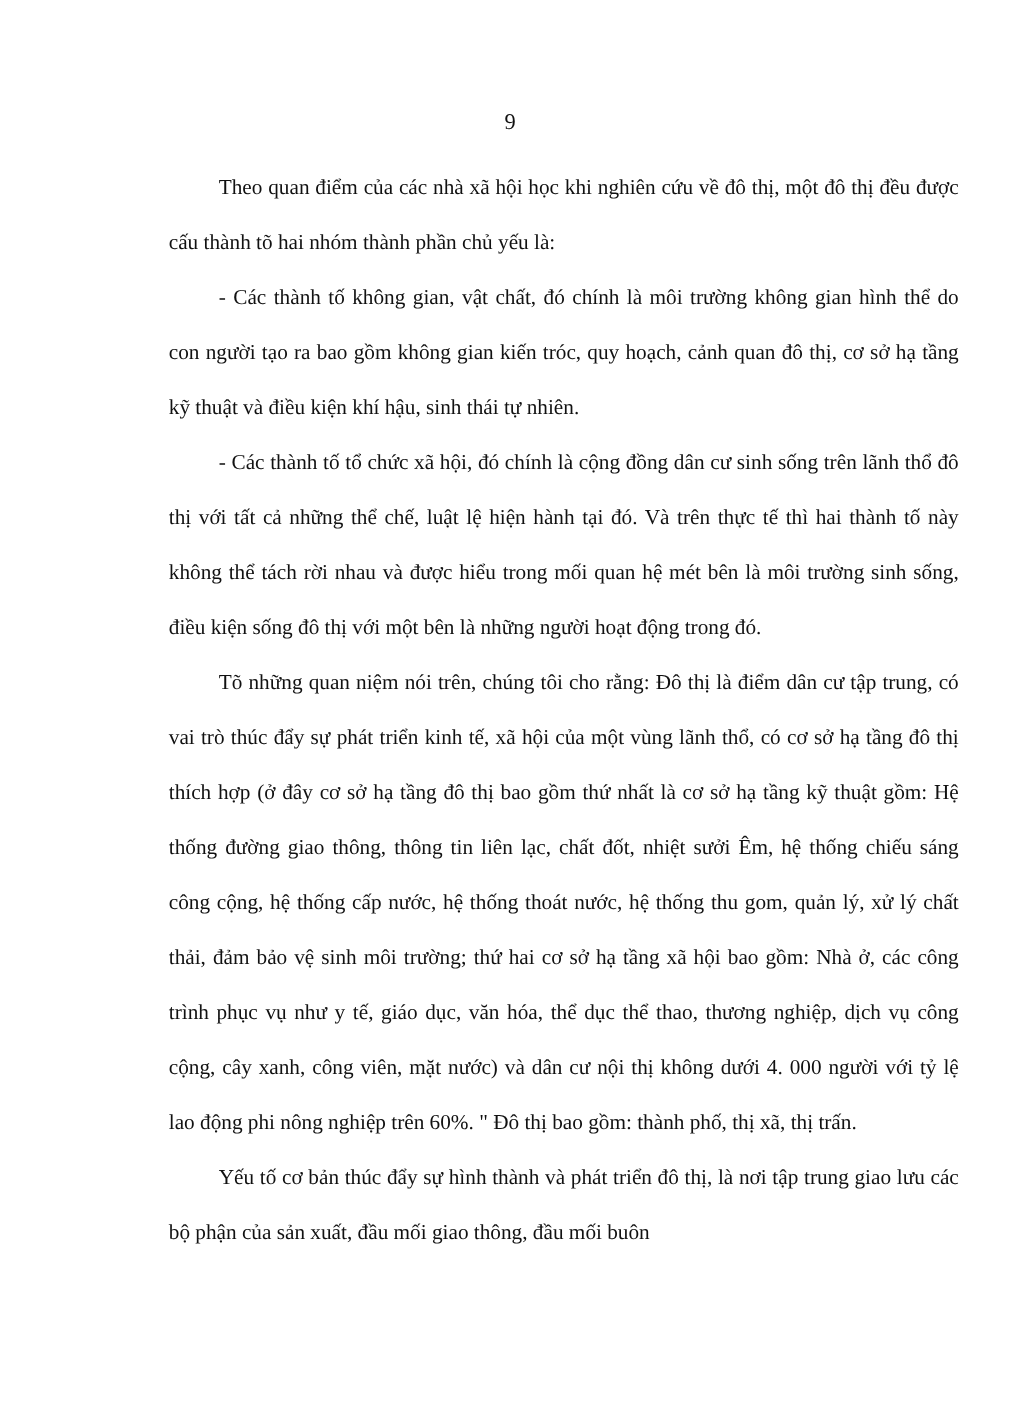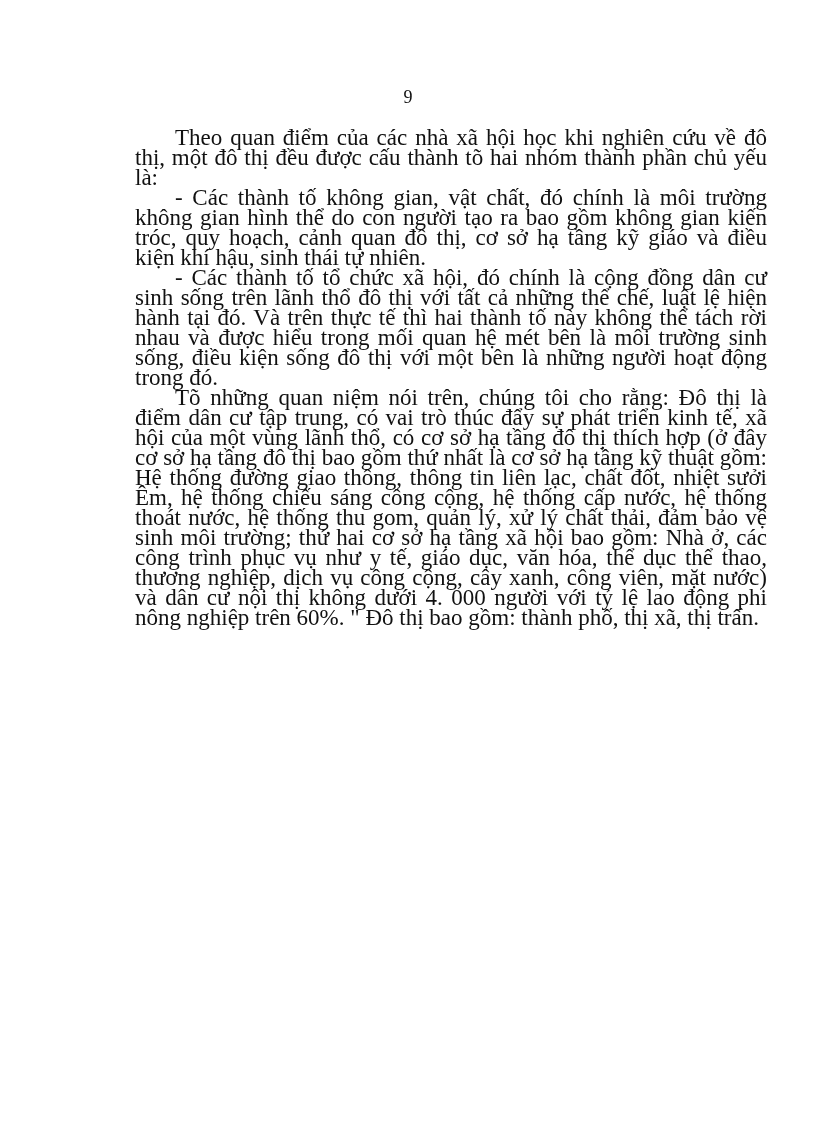--- a/index.html
+++ b/index.html
@@ -9,28 +9,29 @@
     font-family:"Liberation Serif", serif; color:#111;
   }
   .page-number {
     position:absolute; top:86px; left:0; width:816px; text-align:center;
     font-size:18px; line-height:22px;
   }
   .body-text {
     position:absolute; left:135px; top:128px; width:632px;
   }
   .para {
-    margin:0; font-size:23px; line-height:20px; text-align:justify;
+    margin:0; font-size:17px; line-height:44px; text-align:justify;
     text-indent:40px; word-spacing:0px;
   }
 </style>
 </head>
 <body>
 
 <div class="page">
   <div class="page-number">9</div>
   <div class="body-text">
     <p class="para">Theo quan điểm của các nhà xã hội học khi nghiên cứu về đô thị, một đô thị đều được cấu thành tõ hai nhóm thành phần chủ yếu là:</p>
-    <p class="para">- Các thành tố không gian, vật chất, đó chính là môi trường không gian hình thể do con người tạo ra bao gồm không gian kiến tróc, quy hoạch, cảnh quan đô thị, cơ sở hạ tầng kỹ giáo và điều kiện khí hậu, sinh thái tự nhiên.</p>
+    <p class="para">- Các thành tố không gian, vật chất, đó chính là môi trường không gian hình thể do con người tạo ra bao gồm không gian kiến tróc, quy hoạch, cảnh quan đô thị, cơ sở hạ tầng kỹ thuật và điều kiện khí hậu, sinh thái tự nhiên.</p>
     <p class="para">- Các thành tố tổ chức xã hội, đó chính là cộng đồng dân cư sinh sống trên lãnh thổ đô thị với tất cả những thể chế, luật lệ hiện hành tại đó. Và trên thực tế thì hai thành tố này không thể tách rời nhau và được hiểu trong mối quan hệ mét bên là môi trường sinh sống, điều kiện sống đô thị với một bên là những người hoạt động trong đó.</p>
     <p class="para">Tõ những quan niệm nói trên, chúng tôi cho rằng: Đô thị là điểm dân cư tập trung, có vai trò thúc đẩy sự phát triển kinh tế, xã hội của một vùng lãnh thổ, có cơ sở hạ tầng đô thị thích hợp (ở đây cơ sở hạ tầng đô thị bao gồm thứ nhất là cơ sở hạ tầng kỹ thuật gồm: Hệ thống đường giao thông, thông tin liên lạc, chất đốt, nhiệt sưởi Êm, hệ thống chiếu sáng công cộng, hệ thống cấp nước, hệ thống thoát nước, hệ thống thu gom, quản lý, xử lý chất thải, đảm bảo vệ sinh môi trường; thứ hai cơ sở hạ tầng xã hội bao gồm: Nhà ở, các công trình phục vụ như y tế, giáo dục, văn hóa, thể dục thể thao, thương nghiệp, dịch vụ công cộng, cây xanh, công viên, mặt nước) và dân cư nội thị không dưới 4. 000 người với tỷ lệ lao động phi nông nghiệp trên 60%. " Đô thị bao gồm: thành phố, thị xã, thị trấn.</p>
+    <p class="para">Yếu tố cơ bản thúc đẩy sự hình thành và phát triển đô thị, là nơi tập trung giao lưu các bộ phận của sản xuất, đầu mối giao thông, đầu mối buôn</p>
   </div>
 </div>
 
 </body></html>

